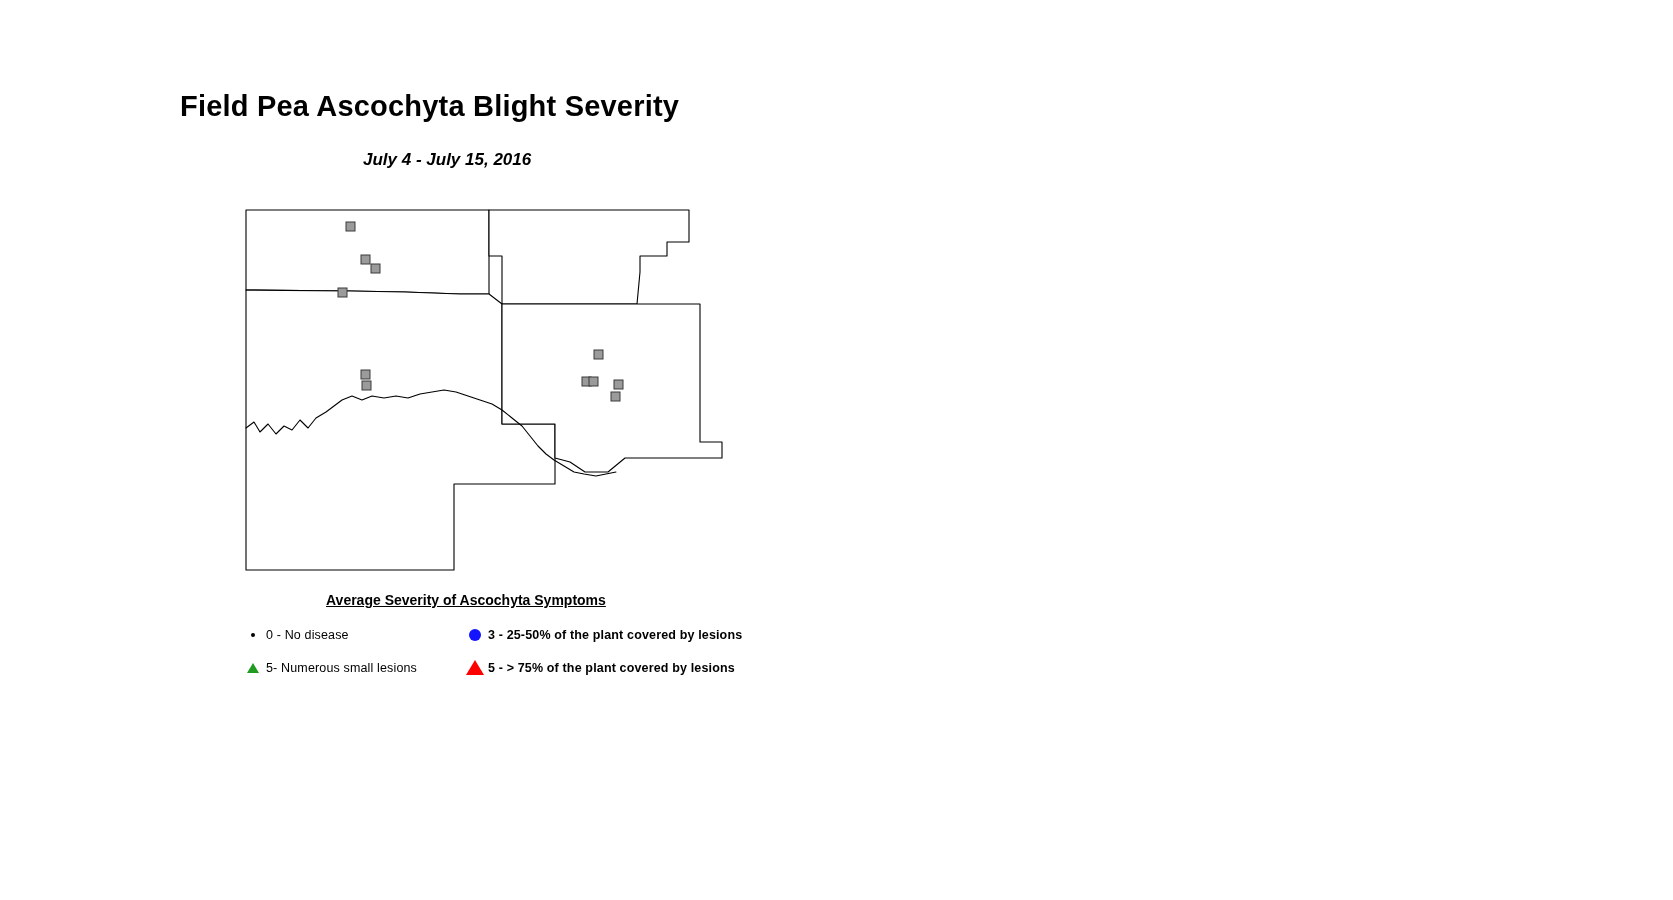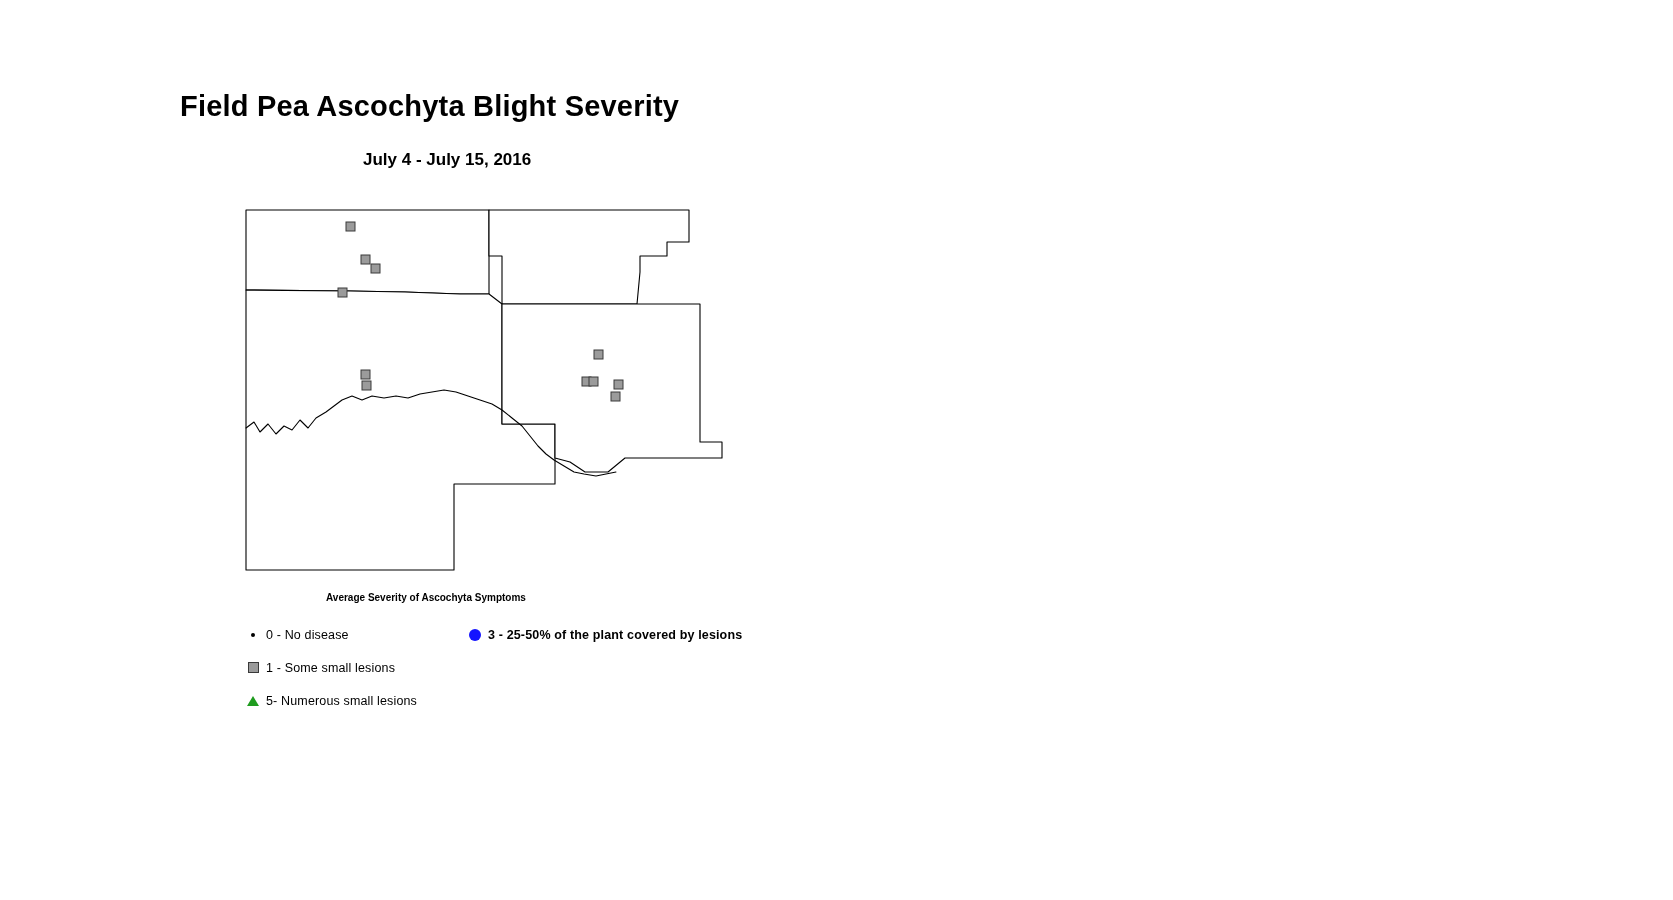--- a/index.html
+++ b/index.html
@@ -35,37 +35,39 @@
     white-space: nowrap;
   }
 
   #subtitle {
     position: absolute;
     left: 363px;
     top: 150px;
     font-size: 17px;
     font-weight: bold;
     white-space: nowrap;
+    font-style: italic;
   }
 
   #map-canvas {
     position: absolute;
     left: 230px;
     top: 200px;
     width: 520px;
     height: 390px;
   }
 
   #legend-title {
     position: absolute;
     left: 326px;
     top: 592px;
-    font-size: 10px;
+    font-size: 14px;
     font-weight: bold;
     white-space: nowrap;
+    text-decoration: underline;
   }
 
   .legend-col {
     position: absolute;
   }
   #legend-col-left { left: 240px; top: 618px; width: 240px; text-align: center; }
   #legend-col-right { left: 462px; top: 618px; width: 300px; font-weight: bold; }
 
   .legend-item {
     position: relative;
@@ -203,34 +205,34 @@
 
   <div id="legend-col-left" class="legend-col">
     <div class="legend-item">
       <span class="legend-swatch">
           <span class="sw-dot"></span>
         </span>
       <span class="legend-label">0 - No disease</span>
     </div>
     <div class="legend-item">
       <span class="legend-swatch">
-          <span class="sw-square-gray"></span>
-        </span>
-      <span class="legend-label">1 - Some small lesions</span>
-    </div>
-    <div class="legend-item">
-      <span class="legend-swatch">
           <span class="sw-triangle-green"></span>
         </span>
       <span class="legend-label">5- Numerous small lesions</span>
     </div>
   </div>
 
   <div id="legend-col-right" class="legend-col">
     <div class="legend-item">
       <span class="legend-swatch">
           <span class="sw-circle-blue"></span>
         </span>
       <span class="legend-label">3 - 25-50% of the plant covered by lesions</span>
     </div>
+    <div class="legend-item">
+      <span class="legend-swatch">
+          <span class="sw-triangle-red"></span>
+        </span>
+      <span class="legend-label">5 - &gt; 75% of the plant covered by lesions</span>
+    </div>
   </div>
 
 </div>
 
 </body></html>

